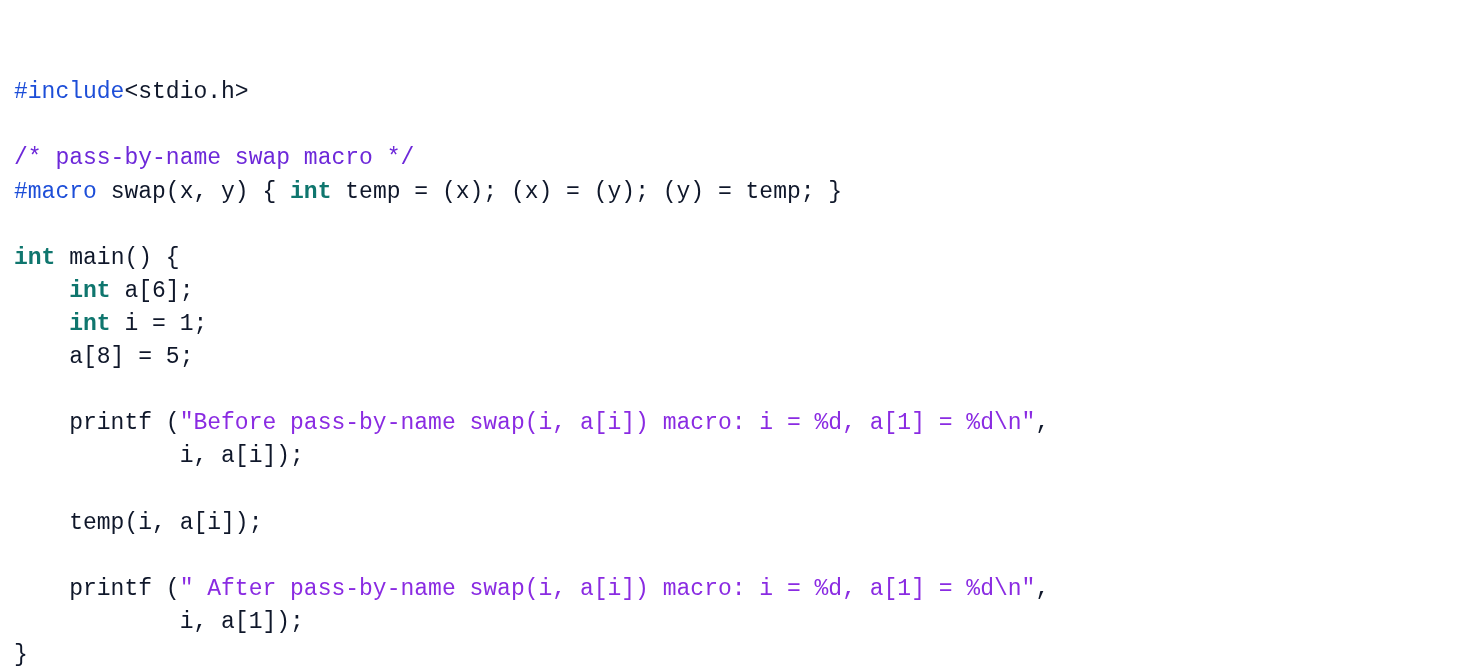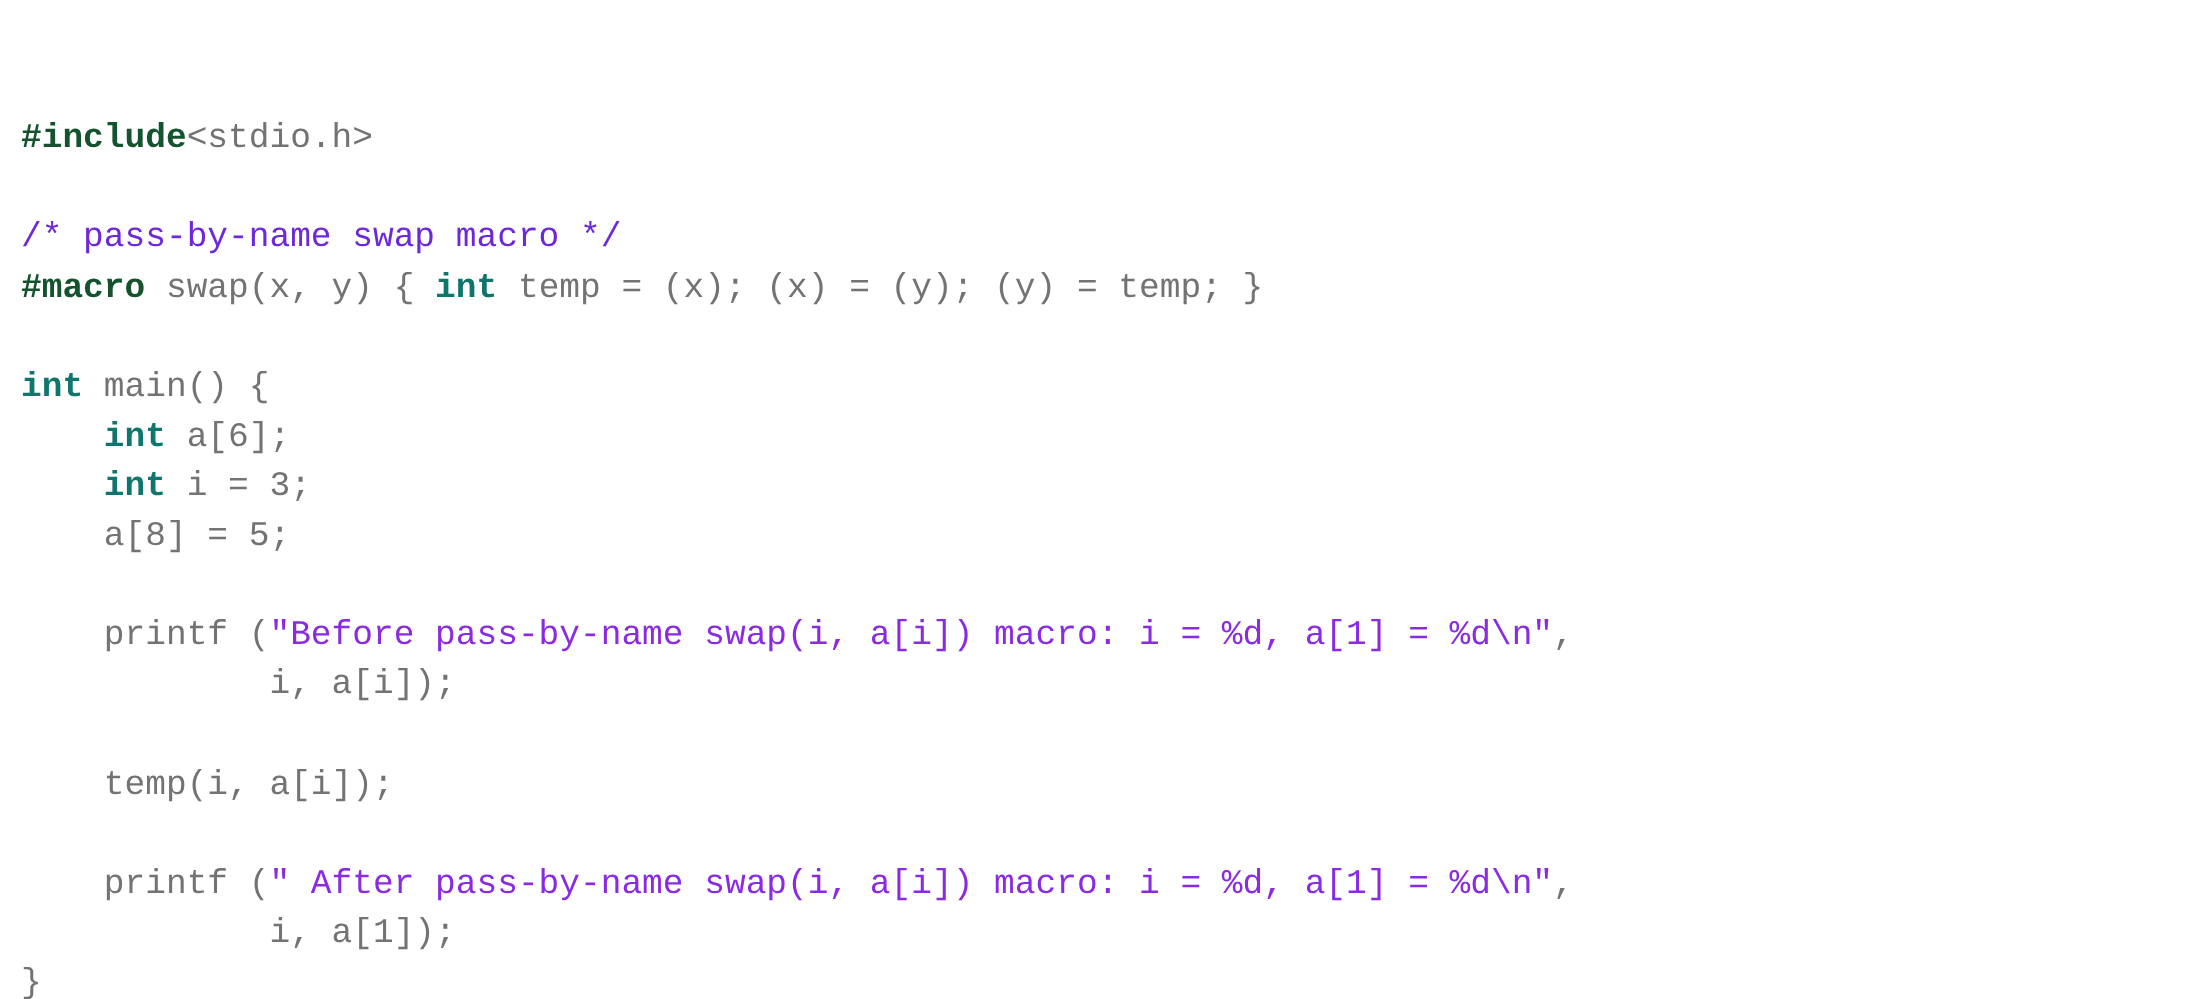--- a/index.html
+++ b/index.html
@@ -5,37 +5,37 @@
   body {
     margin: 0;
     padding: 10px 14px;
     background: #ffffff;
     font-family: "Courier New", Courier, monospace;
     font-size: 23px;
     line-height: 1.44;
     white-space: pre;
     color: #000000;
   }
-  .kw-pp { color: #14532d; font-weight: bold; }   
+  .kw-pp { color: #1d4ed8; font-weight: normal; }   
   .kw-ty { color: #0f766e; font-weight: bold; }   
   .cmt   { color: #6d28d9; }                       
   .str   { color: #8a2be2; }                       
-  .txt   { color: #737373; }
+  .txt   { color: #0f172a; }
 </style>
 </head>
 <body>
 
 <div><span class="kw-pp">#include</span><span class="txt">&lt;stdio.h&gt;</span>
 
 <span class="cmt">/* pass-by-name swap macro */</span>
 <span class="kw-pp">#macro</span><span class="txt"> swap(x, y) { </span><span class="kw-ty">int</span><span class="txt"> temp = (x); (x) = (y); (y) = temp; }</span>
 
 <span class="kw-ty">int</span><span class="txt"> main() {</span>
 <span class="txt">    </span><span class="kw-ty">int</span><span class="txt"> a[6];</span>
-<span class="txt">    </span><span class="kw-ty">int</span><span class="txt"> i = 3;</span>
+<span class="txt">    </span><span class="kw-ty">int</span><span class="txt"> i = 1;</span>
 <span class="txt">    a[8] = 5;</span>
 
 <span class="txt">    printf (</span><span class="str">"Before pass-by-name swap(i, a[i]) macro: i = %d, a[1] = %d\n"</span><span class="txt">,</span>
 <span class="txt">            i, a[i]);</span>
 
 <span class="txt">    temp(i, a[i]);</span>
 
 <span class="txt">    printf (</span><span class="str">" After pass-by-name swap(i, a[i]) macro: i = %d, a[1] = %d\n"</span><span class="txt">,</span>
 <span class="txt">            i, a[1]);</span>
 <span class="txt">}</span></div>

